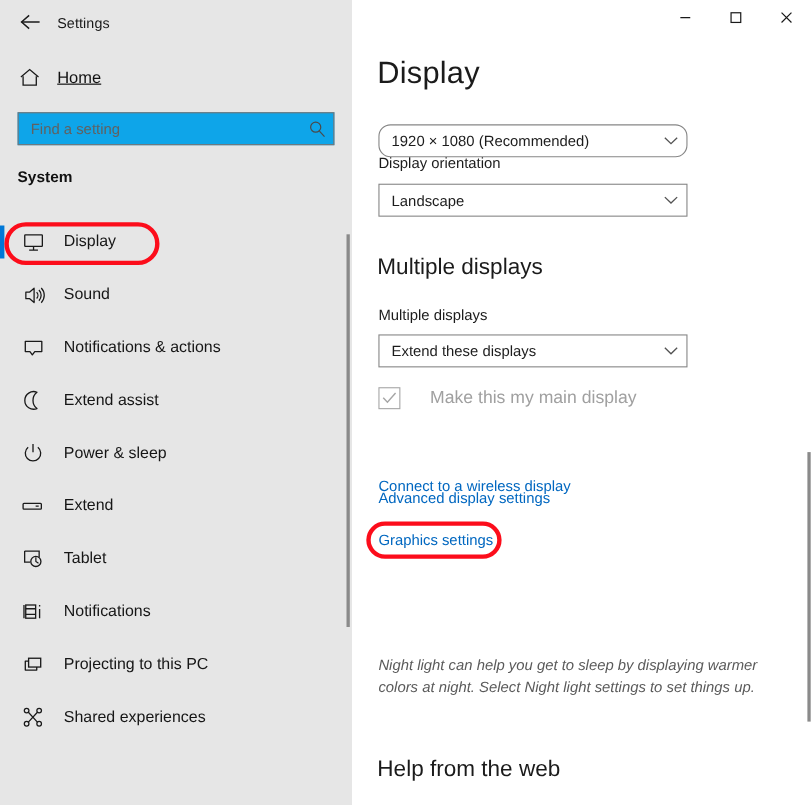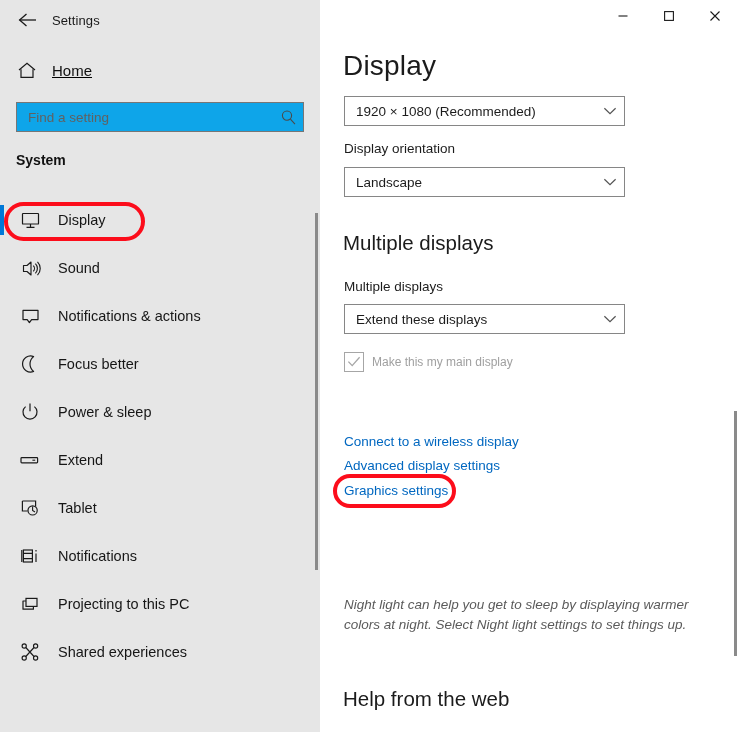--- a/index.html
+++ b/index.html
@@ -230,22 +230,22 @@
     cursor: default;
   }
   .cbox {
     width: 20px; height: 20px;
     border: 1px solid #a6a6a6;
     background: #ffffff;
     display: flex; align-items: center; justify-content: center;
     flex: none;
   }
   .checkrow .cb-label {
-    margin-left: 8px;
-    font-size: 12px;
+    margin-left: 27px;
+    font-size: 16px;
     color: #a0a0a0;
   }
 
   .link {
     position: absolute;
     left: 24px;
     font-size: 13.5px;
     color: #0067c0;
     text-decoration: none;
     cursor: pointer;
@@ -370,21 +370,21 @@
         <span class="nav-label">Notifications &amp; actions</span>
       </div>
 
       <div class="nav-item">
 
         <span class="nav-ico">
           <svg width="20" height="20" viewBox="0 0 20 20">
             <path d="M13.6 2.6 A8 8 0 1 0 13.6 17.4 A9.4 9.4 0 0 1 13.6 2.6 Z" fill="none" stroke="#1a1a1a" stroke-width="1.2" stroke-linejoin="round"></path>
           </svg>
         </span>
-        <span class="nav-label">Focus better</span>
+        <span class="nav-label">Extend assist</span>
       </div>
 
       <div class="nav-item">
 
         <span class="nav-ico">
           <svg width="20" height="20" viewBox="0 0 20 20">
             <path d="M5.6 4.6 A7 7 0 1 0 14.4 4.6" fill="none" stroke="#1a1a1a" stroke-width="1.2"></path>
             <path d="M10 1.6 L10 9.2" fill="none" stroke="#1a1a1a" stroke-width="1.2"></path>
           </svg>
         </span>
@@ -473,21 +473,21 @@
       </div>
       <div class="win-btn close">
         <svg width="12" height="12" viewBox="0 0 12 12">
           <path d="M1.5 1.5 L10.5 10.5 M10.5 1.5 L1.5 10.5" stroke="#1a1a1a" stroke-width="1.1" fill="none"></path>
         </svg>
       </div>
     </div>
 
     <div class="page-title">Display</div>
 
-    <div class="combo" style="top:96px;">
+    <div class="combo" style="top:113px;border-radius:11px;">
       <span class="combo-text">1920 × 1080 (Recommended)</span>
       <span class="chev">
         <svg width="14" height="10" viewBox="0 0 14 10">
           <path d="M1.4 2.2 L7 7.6 L12.6 2.2" fill="none" stroke="#545454" stroke-width="1.2"></path>
         </svg>
       </span>
     </div>
 
     <div class="field-label" style="top:141px;">Display orientation</div>
 
@@ -516,21 +516,21 @@
     <div class="checkrow">
       <span class="cbox">
         <svg width="14" height="12" viewBox="0 0 14 12">
           <path d="M1.4 5.6 L5.2 9.6 L12.6 1.2" fill="none" stroke="#a6a6a6" stroke-width="1.3"></path>
         </svg>
       </span>
       <span class="cb-label">Make this my main display</span>
     </div>
 
     <a class="link" style="top:434px;">Connect to a wireless display</a>
-    <a class="link" style="top:445px; top:445px;margin-top:13px;">Advanced display settings</a>
+    <a class="link" style="top:445px; top:445px;">Advanced display settings</a>
     <a class="link" style="top:483px;">Graphics settings</a>
 
     <div class="body-text" style="top:595px;">Night light can help you get to sleep by displaying warmer colors at night. Select Night light settings to set things up.</div>
 
     <div class="h2" style="top:687px;">Help from the web</div>
 
     <div class="sb-track-right"></div>
     <div class="sb-thumb-right"></div>
   </div>
 

